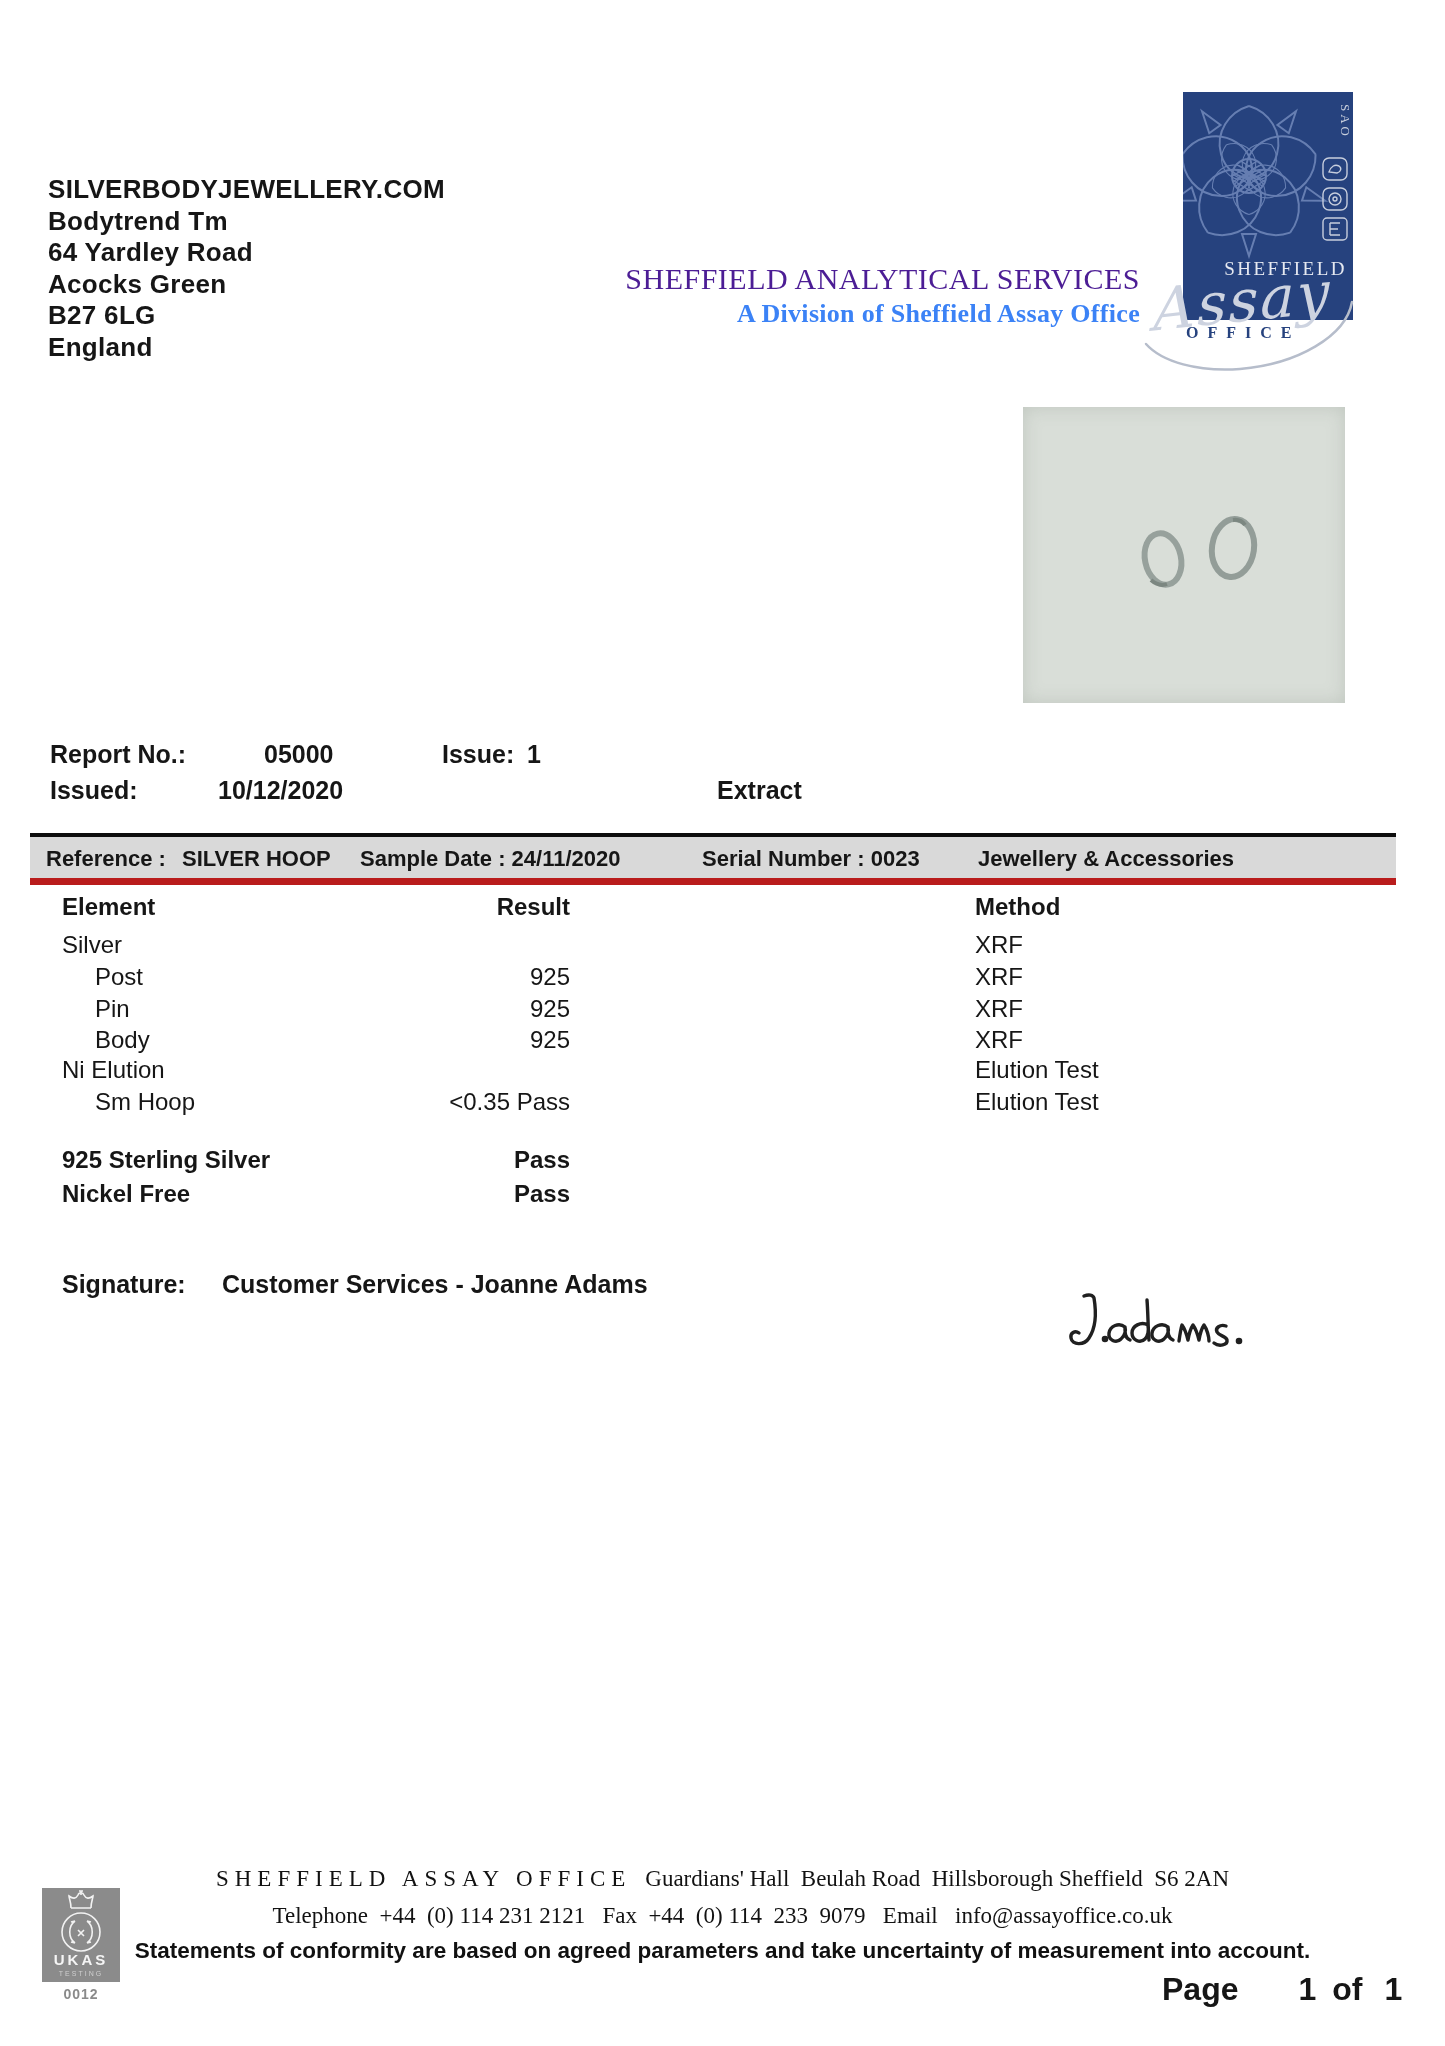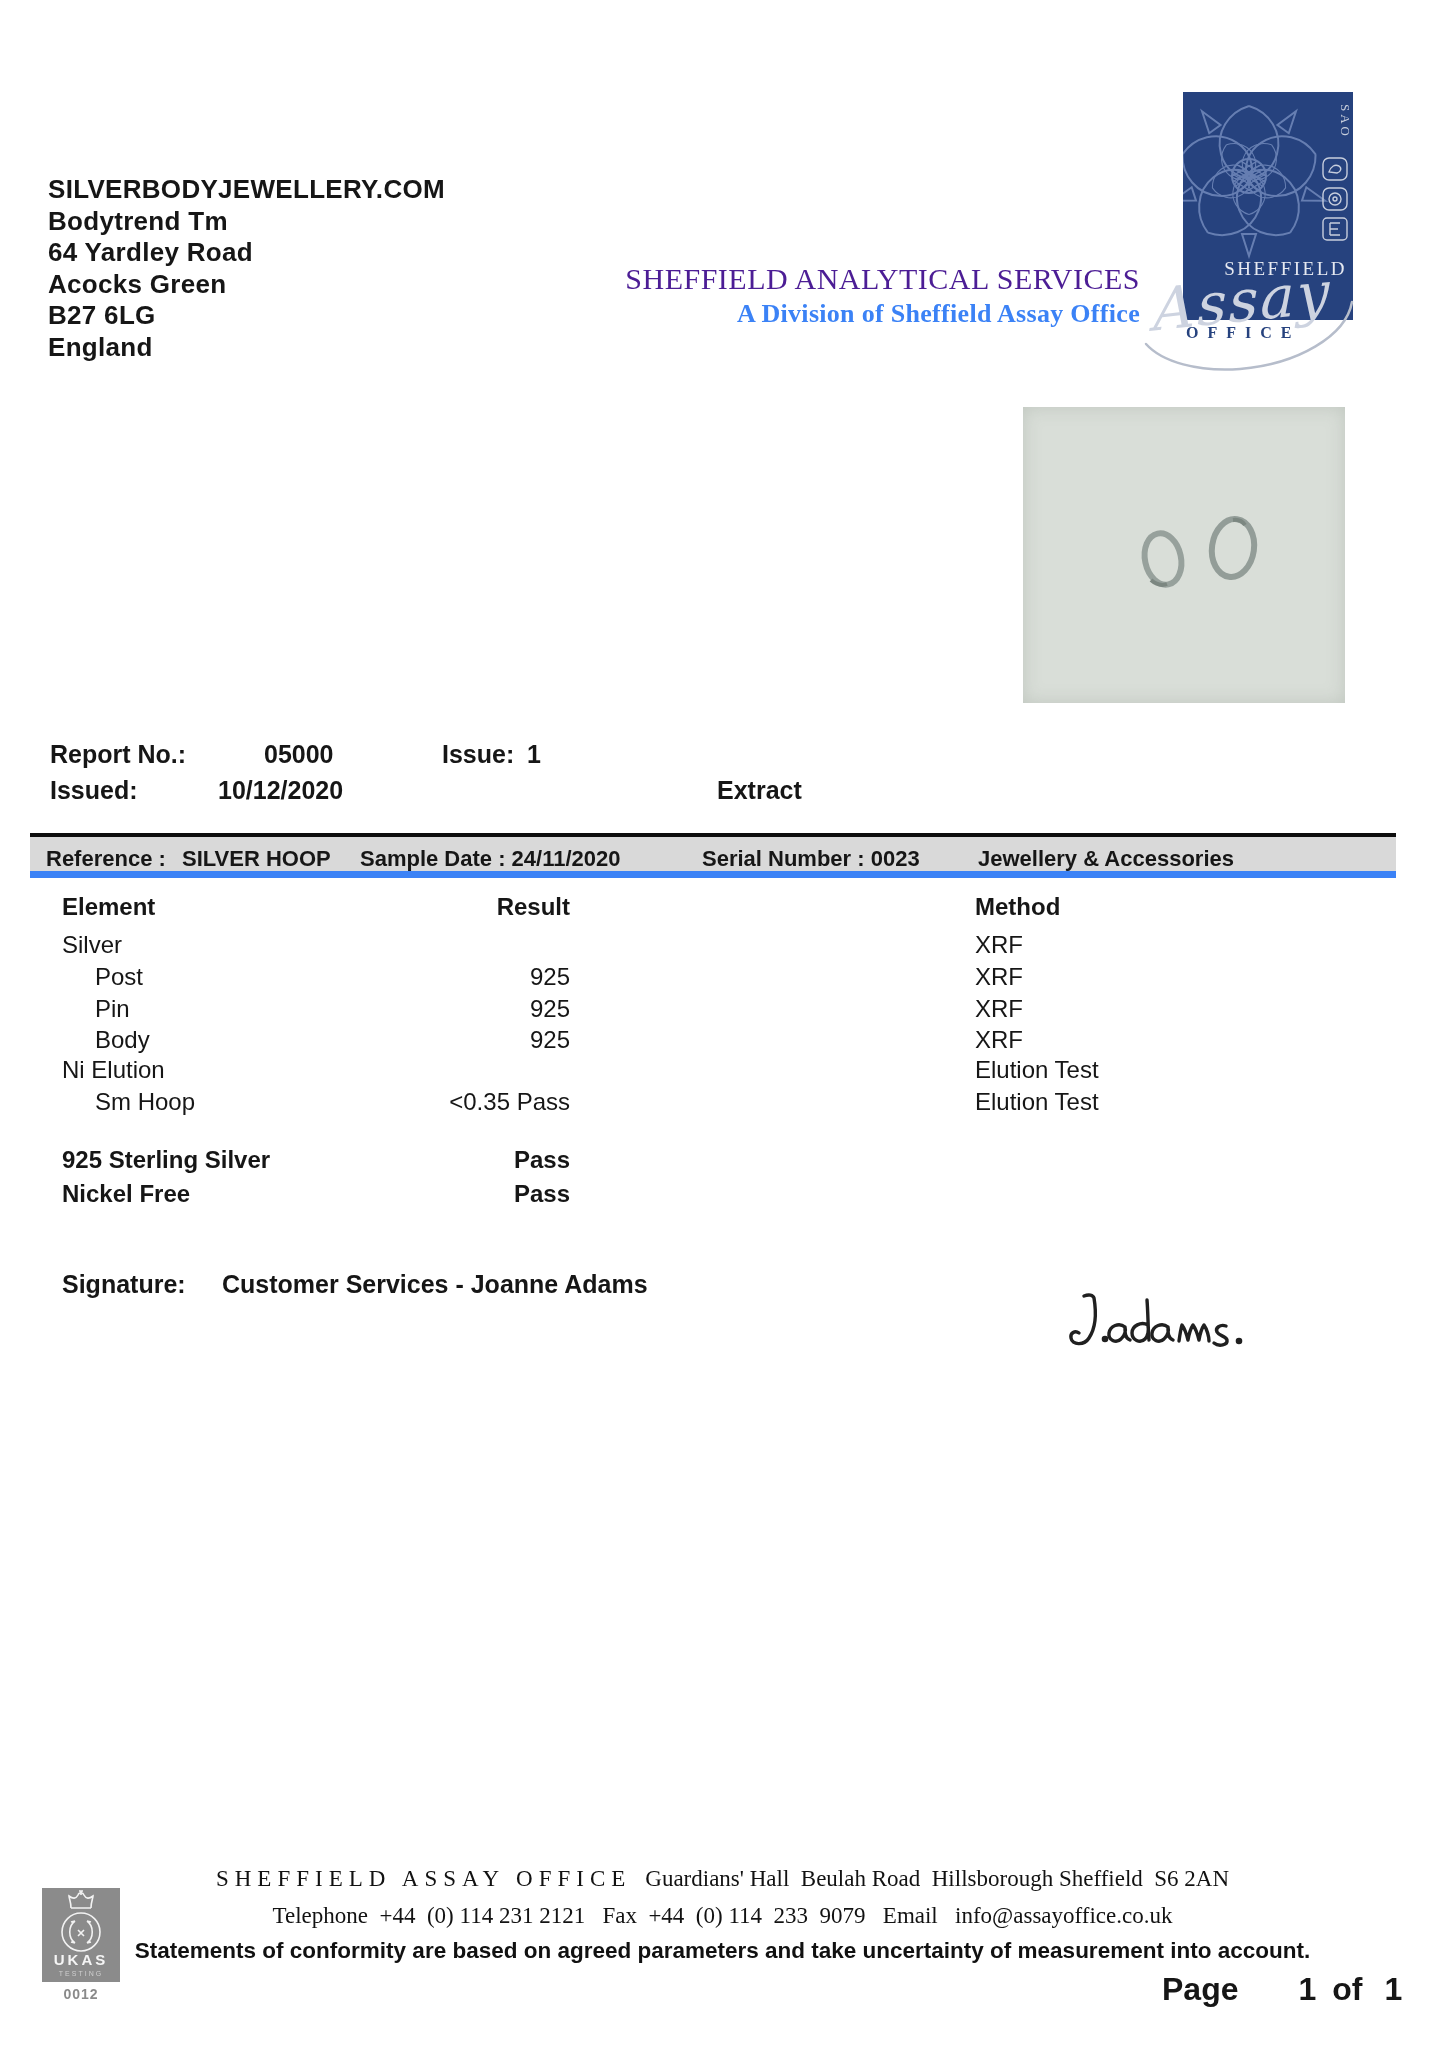--- a/index.html
+++ b/index.html
@@ -30,22 +30,22 @@
 
   
   .photo { left:1023px; top:407px; width:322px; height:296px; background:#d9ded8;
     box-shadow:inset 0 0 18px rgba(120,130,120,.25); }
 
   
   .lab { font-size:25px; font-weight:bold; }
   .r1 { top:740px; } .r2 { top:776px; }
 
   
-  .refbar { left:30px; top:833px; width:1366px; height:45px; background:#d9d9d9;
-    border-top:4px solid #0d0d0d; border-bottom:7px solid #3b82f6; }
+  .refbar { left:30px; top:833px; width:1366px; height:52px; background:#d9d9d9;
+    border-top:4px solid #0d0d0d; border-bottom:7px solid #b91c1c; }
   .refbar span { position:absolute; top:9px; font-size:22px; font-weight:bold; white-space:pre; }
 
   
   .t-row { position:absolute; left:0; width:1445px; height:30px; font-size:24px; }
   .t-el  { position:absolute; left:62px; }
   .t-el.ind { left:95px; }
   .t-res { position:absolute; left:320px; width:250px; text-align:right; }
   .t-met { position:absolute; left:975px; }
   .t-head { font-weight:bold; }
   .t-sum { font-weight:bold; }

